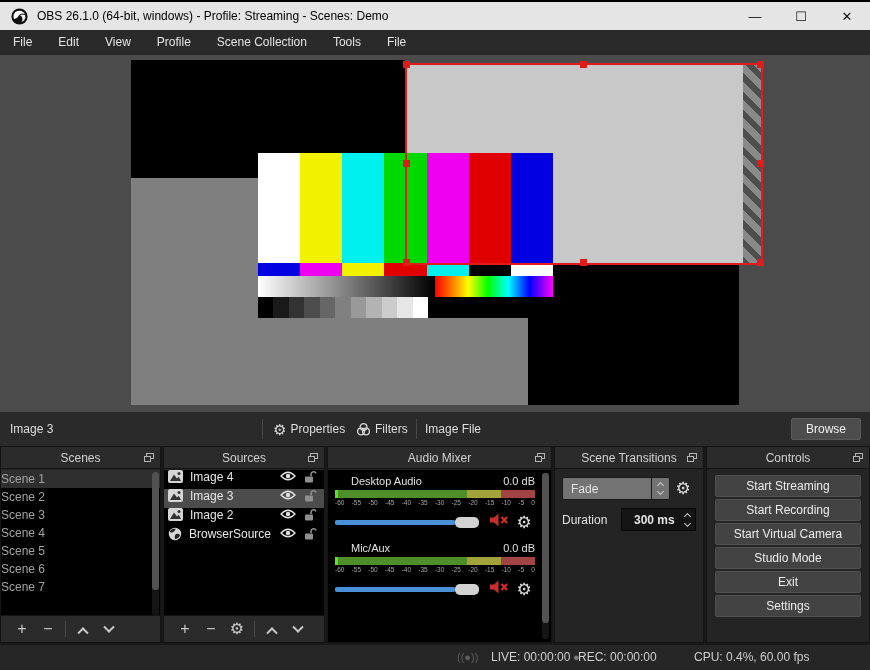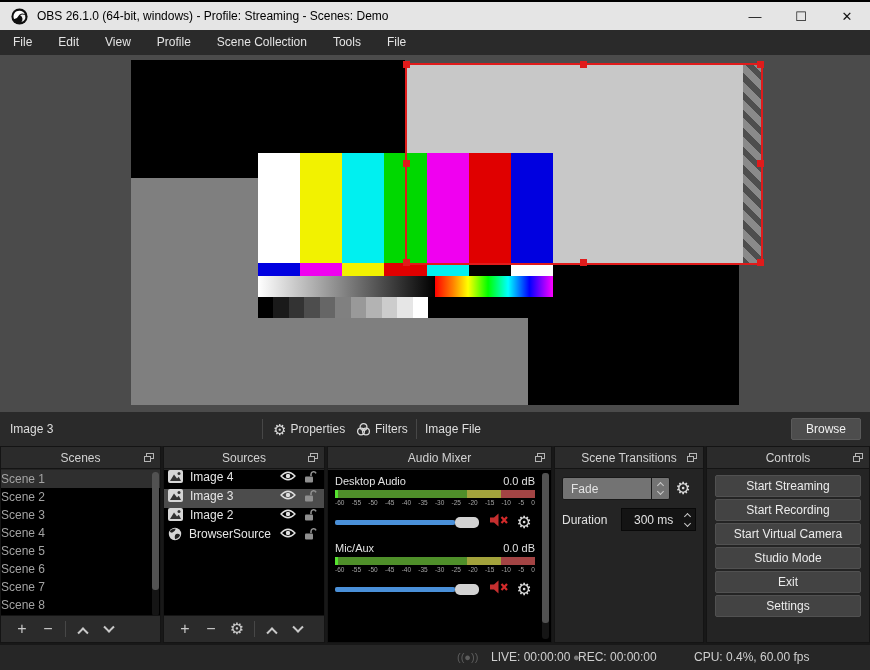--- a/index.html
+++ b/index.html
@@ -79,21 +79,21 @@
   .tb-sep { width:1px; height:16px; background:#474747; margin:0 4px; }
   .chev { display:inline-block; width:8px; height:8px; border-right:2px solid #c9c9c9; border-bottom:2px solid #c9c9c9; }
   .chev.up { transform:rotate(-135deg) translate(-2px,-2px); }
   .chev.down { transform:rotate(45deg) translate(-2px,-2px); }
   .chev-box { width:26px; text-align:center; }
   .scrollbar { position:absolute; width:7px; background:#151515; border-radius:3px; }
   .scroll-thumb { position:absolute; left:0; width:7px; background:#525252; border-radius:3px; }
 
   
   #mixer-body { position:absolute; left:0; right:0; top:23px; bottom:0; background:#000; padding:5px 16px 0 7px; }
-  .mx-name-row { display:flex; justify-content:space-between; font-size:11px; color:#e0e0e0; height:14px; }
+  .mx-name-row { display:flex; justify-content:space-between; font-size:11px; color:#e0e0e0; height:14px;margin-left:16px; }
   .mx-meter { height:8px; margin-top:1px; position:relative;
       background:linear-gradient(to right,#4f8f2a 0,#4f8f2a 66%,#a3a33c 66%,#a3a33c 83%,#a34444 83%,#a34444 100%); }
   .mx-meter .lvl { position:absolute; left:0; top:0; width:3px; height:100%; background:#55e32f; }
   .mx-ticks { display:flex; justify-content:space-between; font-size:6.5px; color:#a5a5a5; height:9px; margin-top:1px; }
   .mx-slider-row { display:flex; align-items:center; height:22px; margin-top:3px; }
   .mx-track { flex:1; height:5px; background:#303030; border-radius:2px; position:relative; margin-right:10px; }
   .mx-fill { position:absolute; left:0; top:0; height:5px; width:calc(100% - 24px); background:#4a90d9; border-radius:2px; }
   .mx-handle { position:absolute; right:0; top:-3px; width:24px; height:11px; background:#d2d2d2; border-radius:5px; }
   .mx-mute { width:24px; }
   .mx-gear { width:22px; font-size:17px; color:#dadada; text-align:center; line-height:1; }
@@ -106,21 +106,21 @@
       display:flex; align-items:center; }
   #tr-combo .val { flex:1; padding-left:8px; }
   #tr-combo .arrows { width:18px; height:100%; border-left:1px solid #191919; display:flex; flex-direction:column;
       align-items:center; justify-content:center; gap:1px; }
   .mini-chev { width:5px; height:5px; border-right:1.5px solid #c9c9c9; border-bottom:1.5px solid #c9c9c9; }
   .mini-chev.up { transform:rotate(-135deg); }
   .mini-chev.down { transform:rotate(45deg); }
   #tr-gear { width:26px; text-align:center; font-size:17px; color:#dadada; }
   #tr-row2 { display:flex; align-items:center; margin-top:8px; }
   #tr-dur-label { width:55px; color:#e0e0e0; }
-  #tr-spin { flex:1; height:23px; background:#141414; border:1px solid #090909; display:flex; align-items:center; margin-left:4px; }
+  #tr-spin { flex:1; height:23px; background:#141414; border:1px solid #090909; display:flex; align-items:center; margin-left:4px;font-weight:bold; }
   #tr-spin .val { flex:1; padding-left:12px; }
   #tr-spin .arrows { width:16px; display:flex; flex-direction:column; align-items:center; gap:2px; }
 
   
   #ctl-body { position:absolute; left:0; right:0; top:23px; bottom:0; padding:5px 8px; }
   .ctl-btn { display:block; width:100%; height:22px; margin-bottom:2px; background:#434343; border:1px solid #515151;
       border-radius:2px; color:#ececec; font-size:12px; font-family:"Liberation Sans", sans-serif; }
 
   
   #statusbar { position:absolute; left:0; top:645px; width:870px; height:25px; background:#262626; font-size:12px; color:#cfcfcf; }
@@ -247,21 +247,20 @@
       </svg>
     </div>
     <div class="listbody" id="scenes-list">
         <div class="list-row sel-inactive">Scene 1</div>
         <div class="list-row">Scene 2</div>
         <div class="list-row">Scene 3</div>
         <div class="list-row">Scene 4</div>
         <div class="list-row">Scene 5</div>
         <div class="list-row">Scene 6</div>
         <div class="list-row">Scene 7</div>
-        <div class="list-row">Scene 8</div>
       </div>
     <div class="scrollbar" style="right:1px; top:25px; height:144px">
       <div class="scroll-thumb" style="top:0; height:118px"></div>
     </div>
     <div class="dock-toolbar">
       <span class="tb-ic">+</span>
       <span class="tb-ic">−</span>
       <span class="tb-sep"></span>
       <span class="chev-box"><span class="chev up"></span></span>
       <span class="chev-box"><span class="chev down"></span></span>

